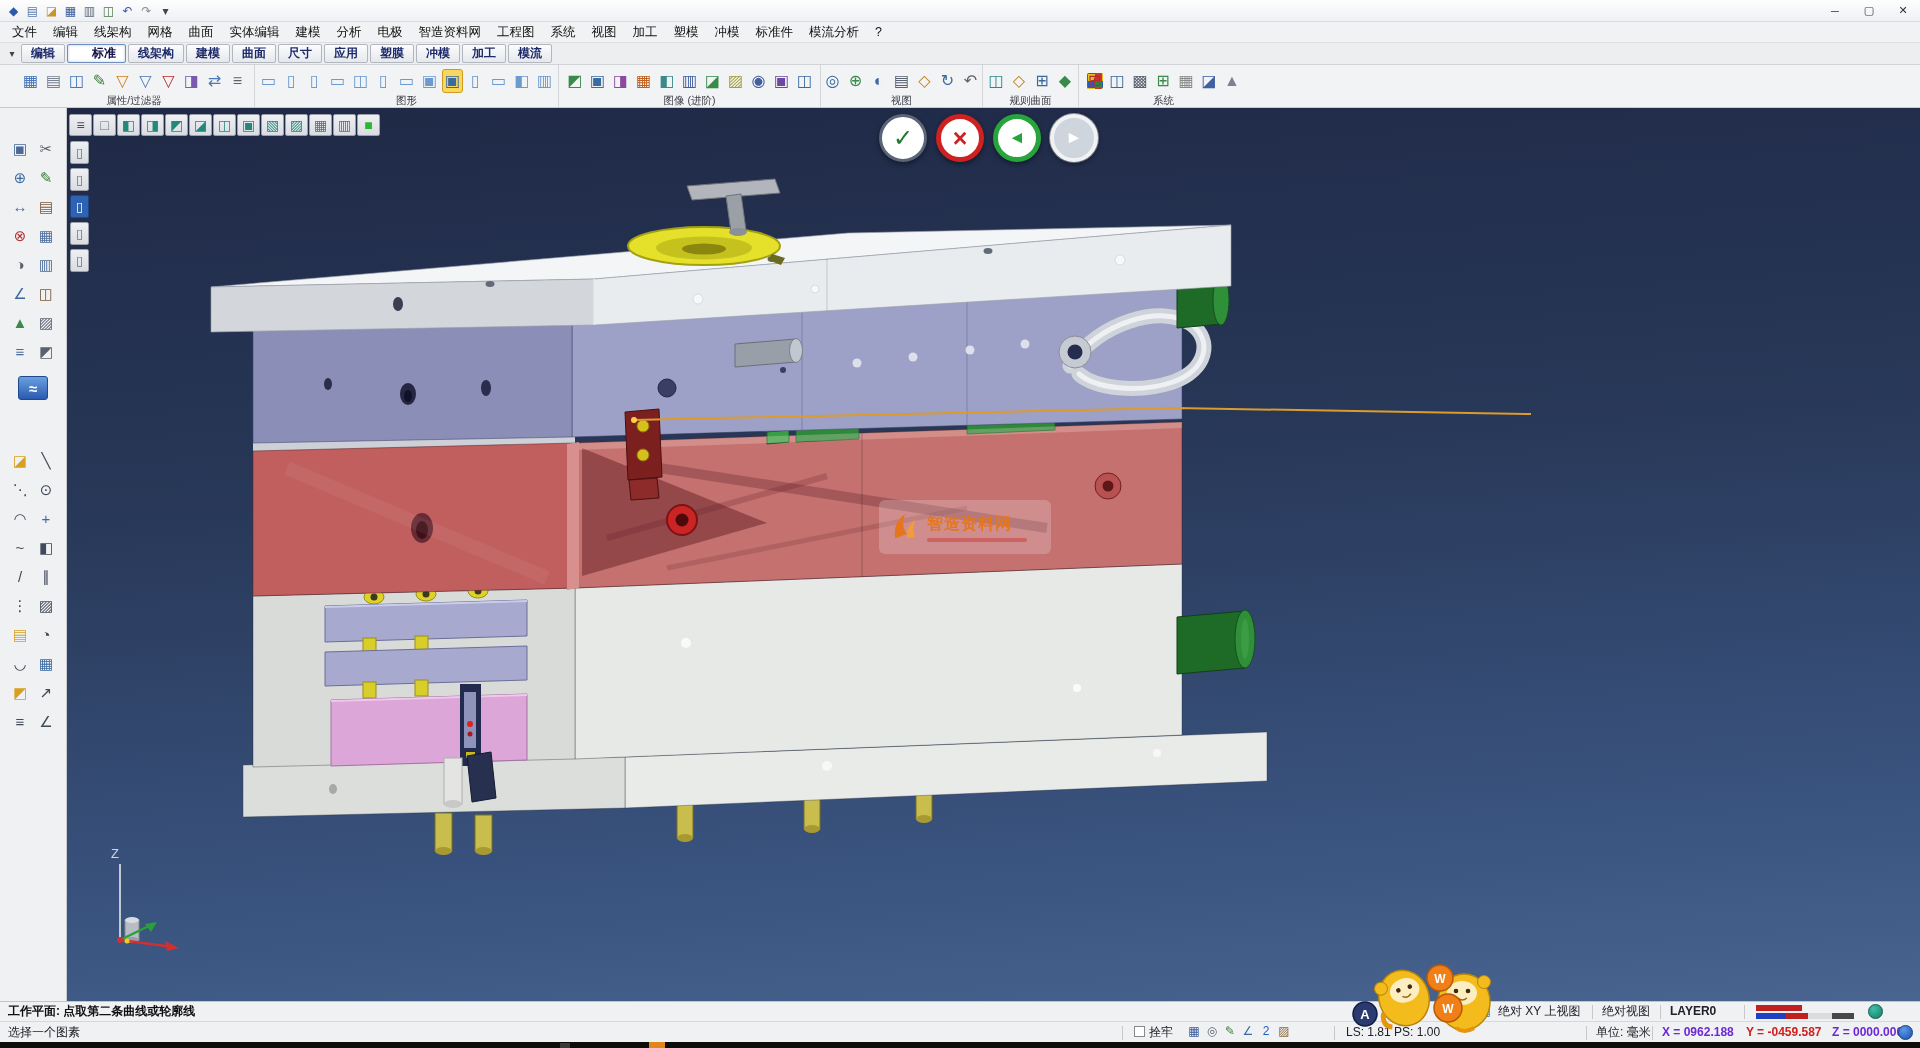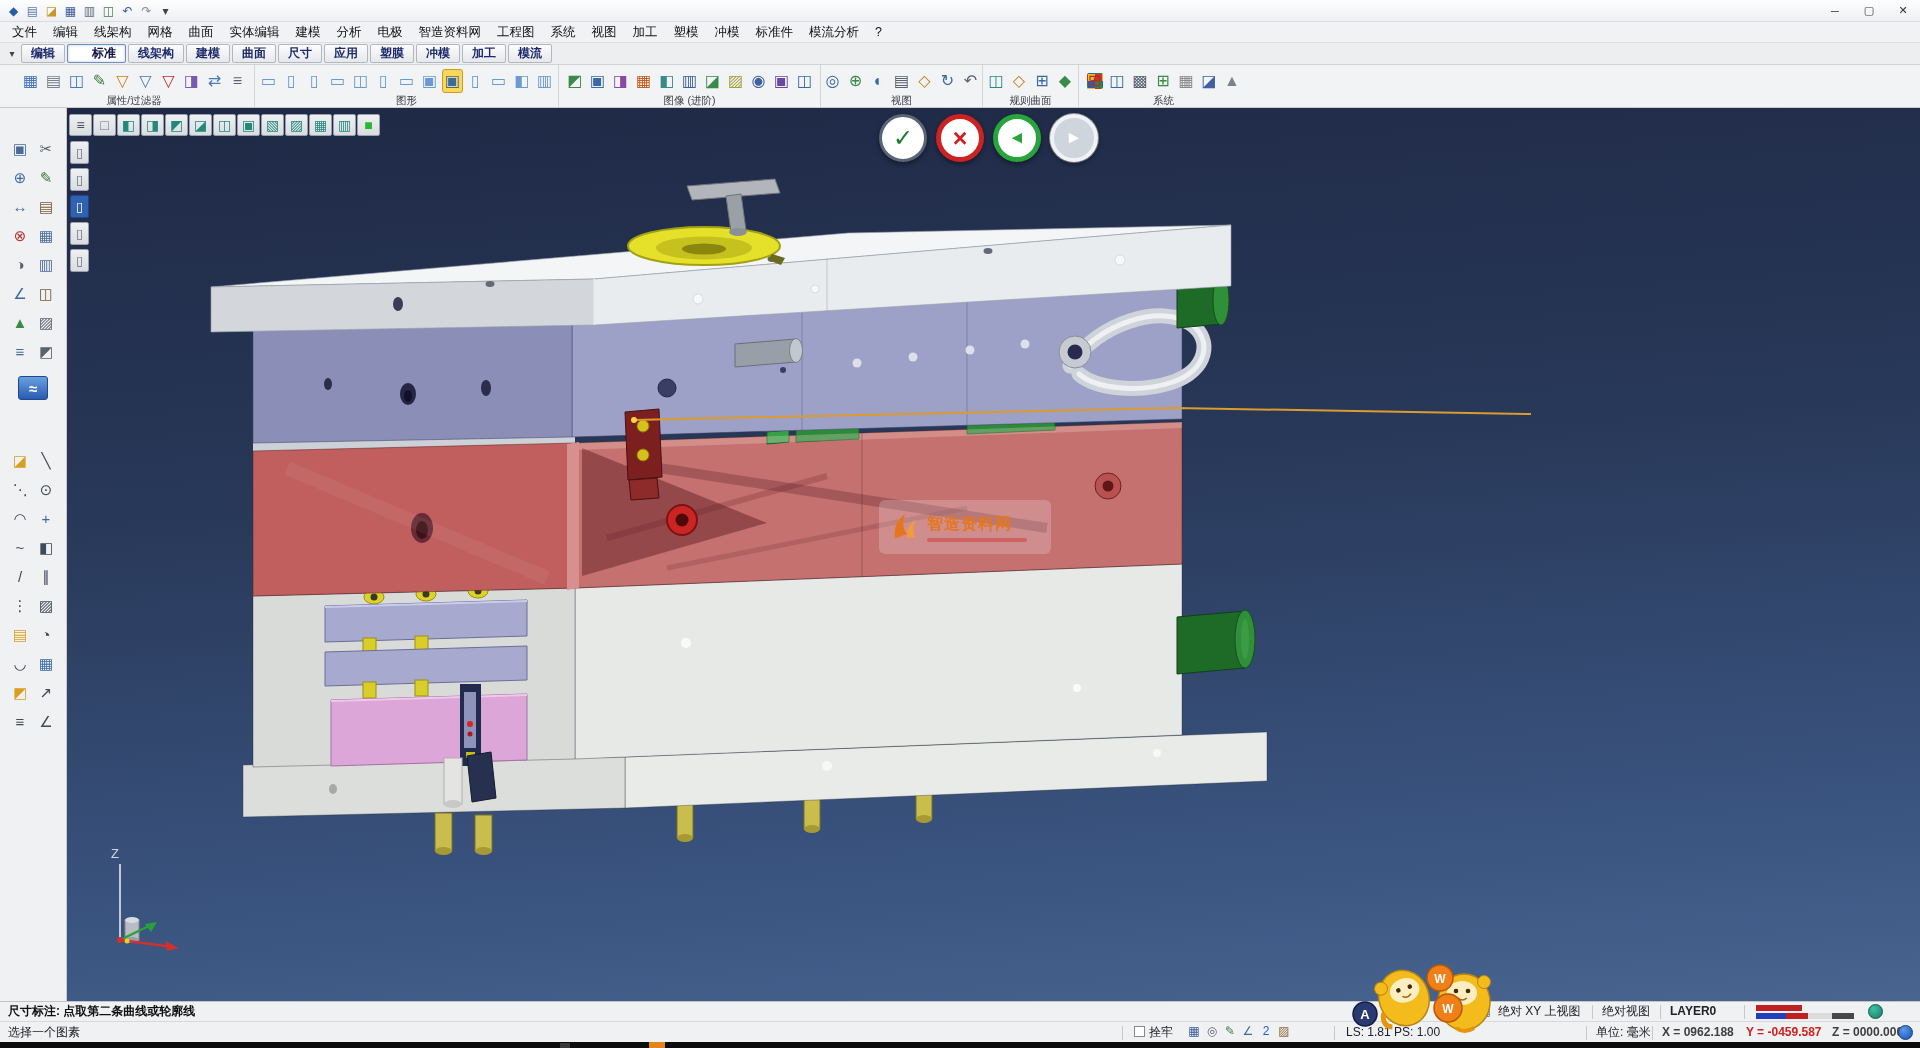--- a/index.html
+++ b/index.html
@@ -79,21 +79,21 @@
   .s-abs { position:absolute; top:0; white-space:nowrap; color:#202028; }
   .sep { position:absolute; top:3px; width:1px; height:14px; background:#c6c8cc; }
   .mini-ico { display:inline-flex; width:18px; height:18px; align-items:center; justify-content:center; font-size:12px; }
   .swatches { position:absolute; left:1756px; top:3px; display:flex; flex-direction:column; gap:2px; }
   .sw-top { width:46px; height:6px; background:#c02020; }
   .sw-bot { width:98px; height:6px; display:flex; }
   .lock-box { display:inline-block; width:11px; height:11px; border:1px solid #888; background:#fff; vertical-align:-1px; margin-right:4px; }
   .circ { position:absolute; width:15px; height:15px; border-radius:50%; top:2px; }
   .circ.teal { background:radial-gradient(circle at 35% 30%,#3ec0a8,#1a7a66); border:1px solid #0e5a4a; }
   .circ.blue { background:radial-gradient(circle at 35% 30%,#5a9ae8,#1a50b0); border:1px solid #123a80; top:3px; }
-  .coords { font-weight:600; color:#404040; }
+  .coords { font-weight:600; color:#6d28d9; }
   .coord-y { color:#d02020; }
 
   .taskstrip { height:6px; background:#0c0c0c; position:relative; }
   .task-orange { position:absolute; left:649px; top:0; width:16px; height:6px; background:#e0861c; }
   .task-gray { position:absolute; left:560px; top:1px; width:10px; height:5px; background:#3a3a3a; }
 
   .mascots { position:absolute; left:1352px; top:952px; z-index:40; }
 </style>
 </head>
 <body>
@@ -553,21 +553,21 @@
         <line x1="19" y1="96" x2="52" y2="80" stroke="#2aa03a" stroke-width="2.5"></line>
         <polygon points="56,78 44,80 50,88" fill="#2aa03a"></polygon>
         <circle cx="19" cy="96" r="3" fill="#d23030"></circle>
         <circle cx="26" cy="97" r="2.5" fill="#e8d020"></circle>
       </svg>
     </div>
   </div>
 
   <div class="statusbar1">
     <span class="s-left">
-      <span>尺寸标注:</span>
+      <span>工作平面:</span>
       <span>点取第二条曲线或轮廓线</span>
     </span>
     <span class="s-abs" style="left:1458px;display:flex;">
 
     <span class="mini-ico" style="color: rgb(192, 48, 48);">∟</span>
         <span class="mini-ico" style="color: rgb(58, 106, 160);">▦</span>
       </span>
     <span class="s-abs" style="left:1498px;">绝对 XY 上视图</span>
     <span class="sep" style="left:1592px;"></span>
     <span class="s-abs" style="left:1602px;">绝对视图</span>

